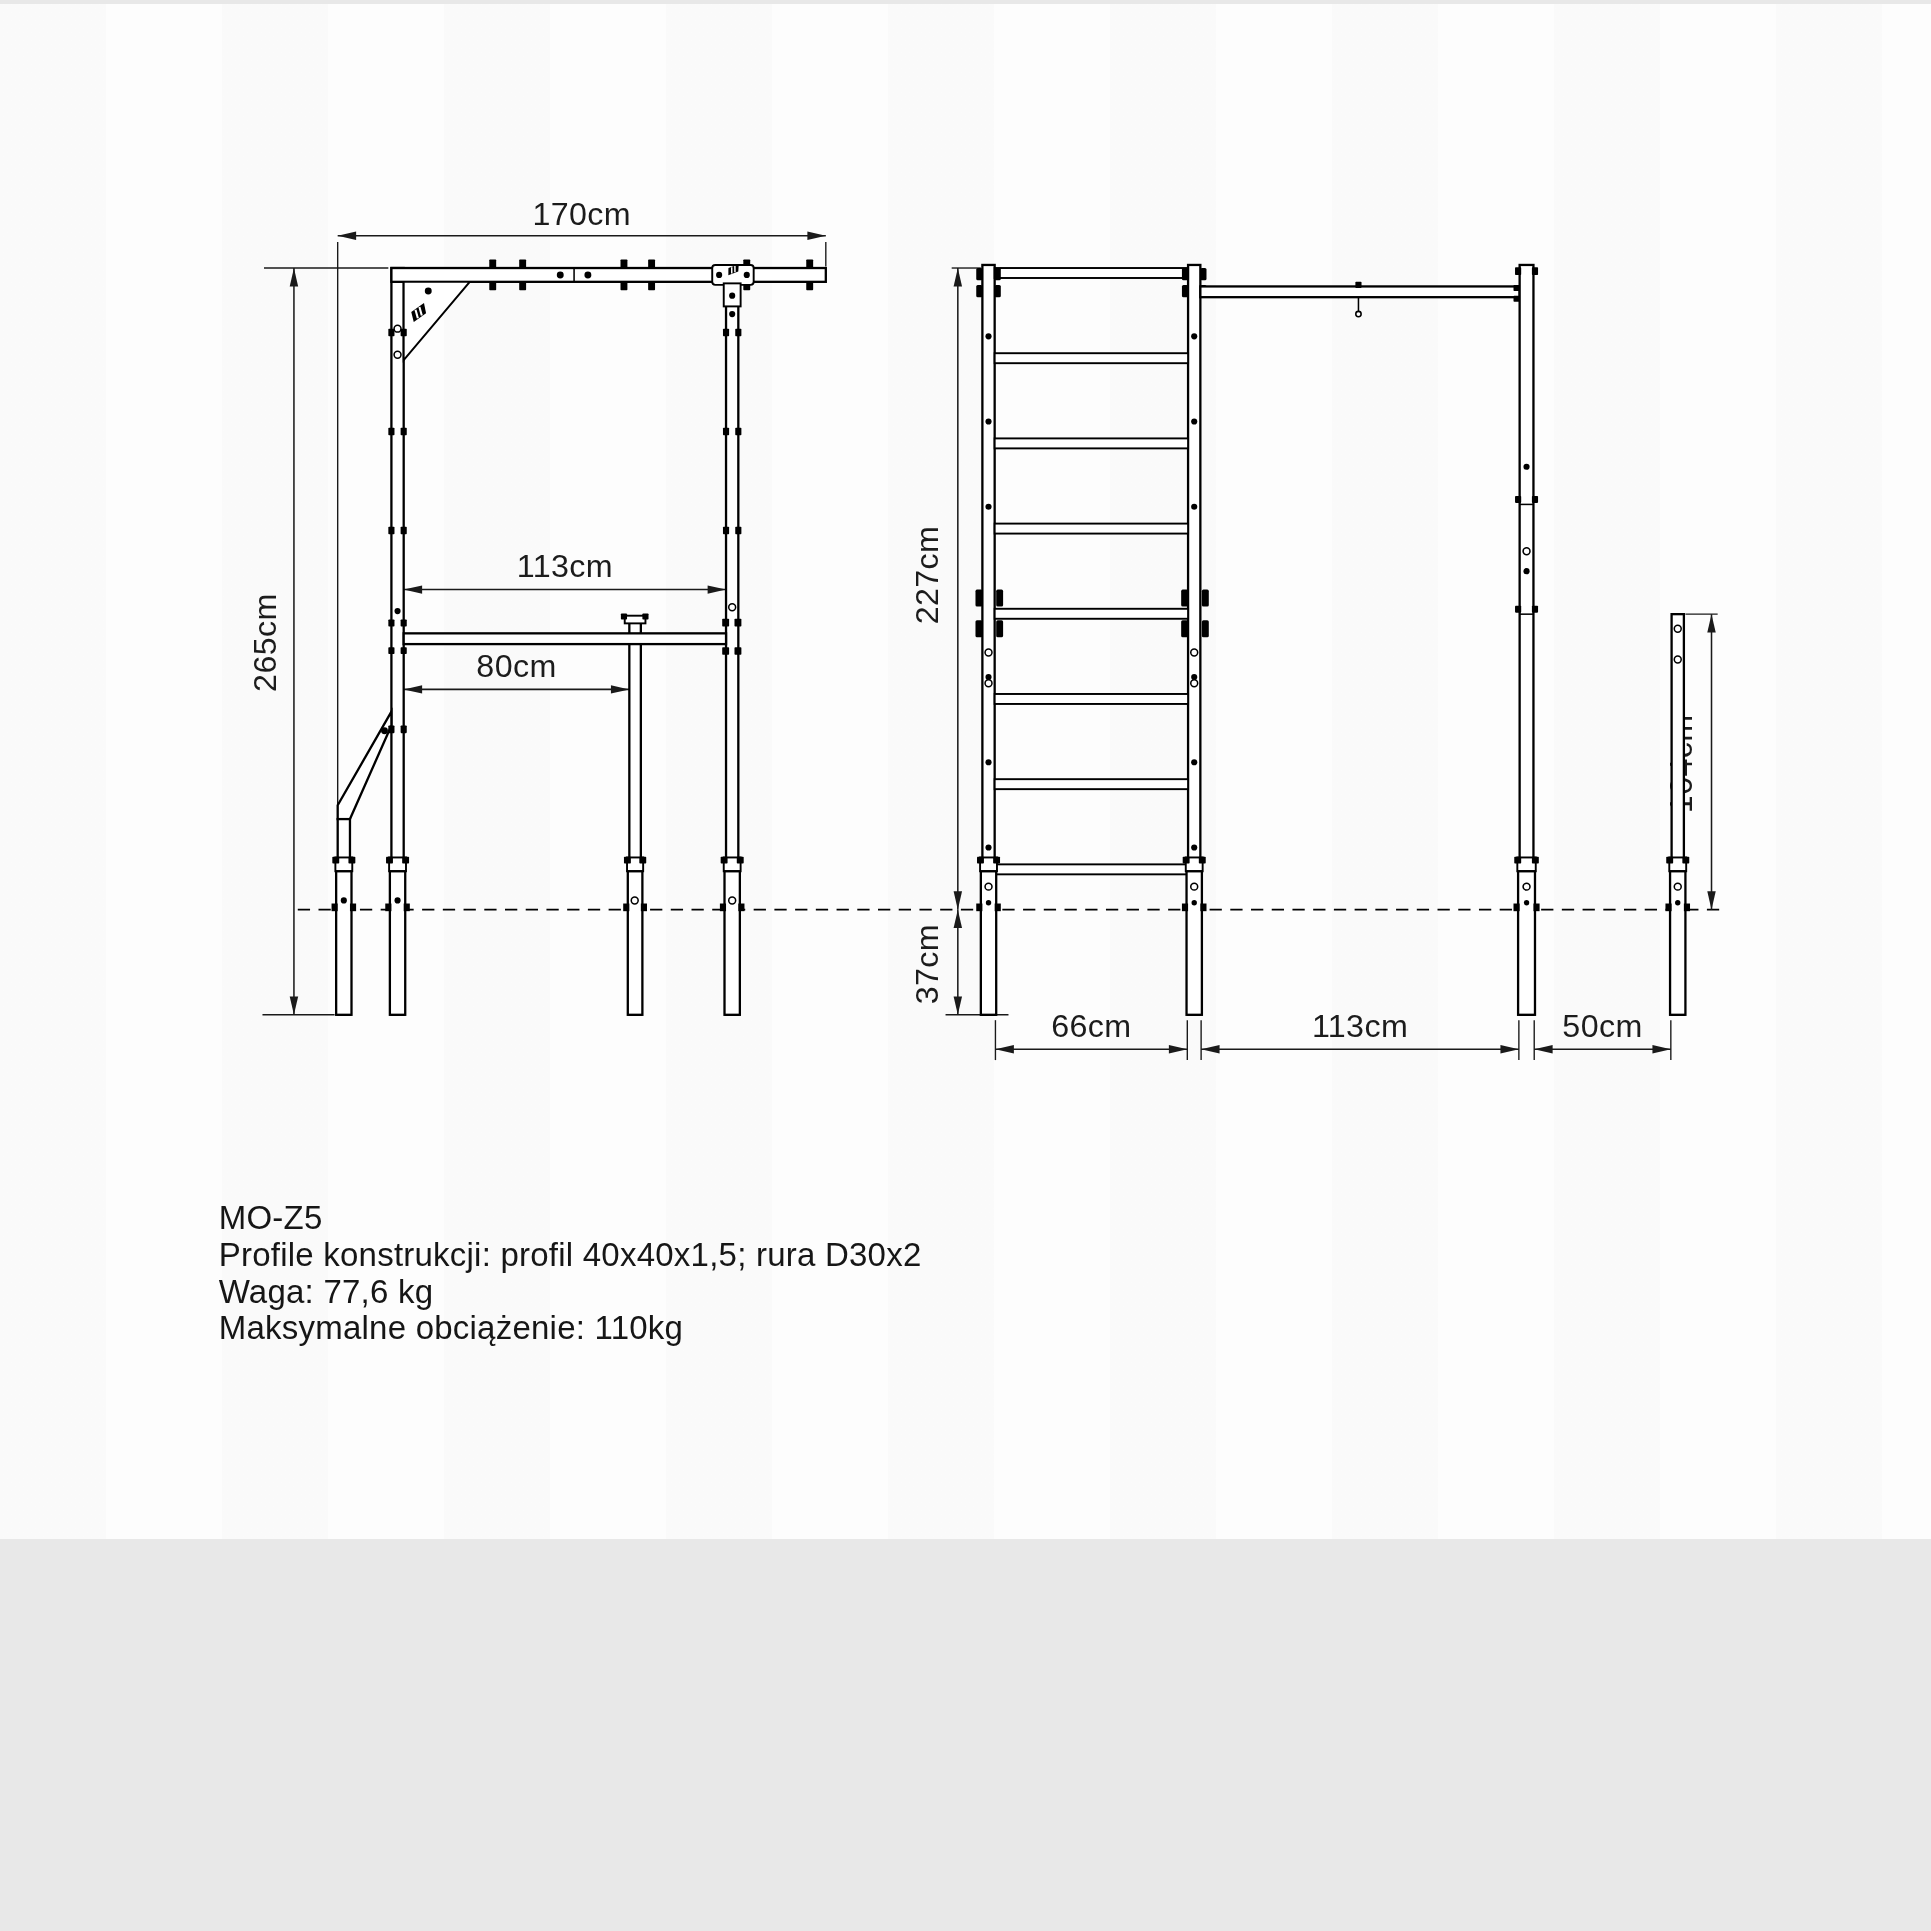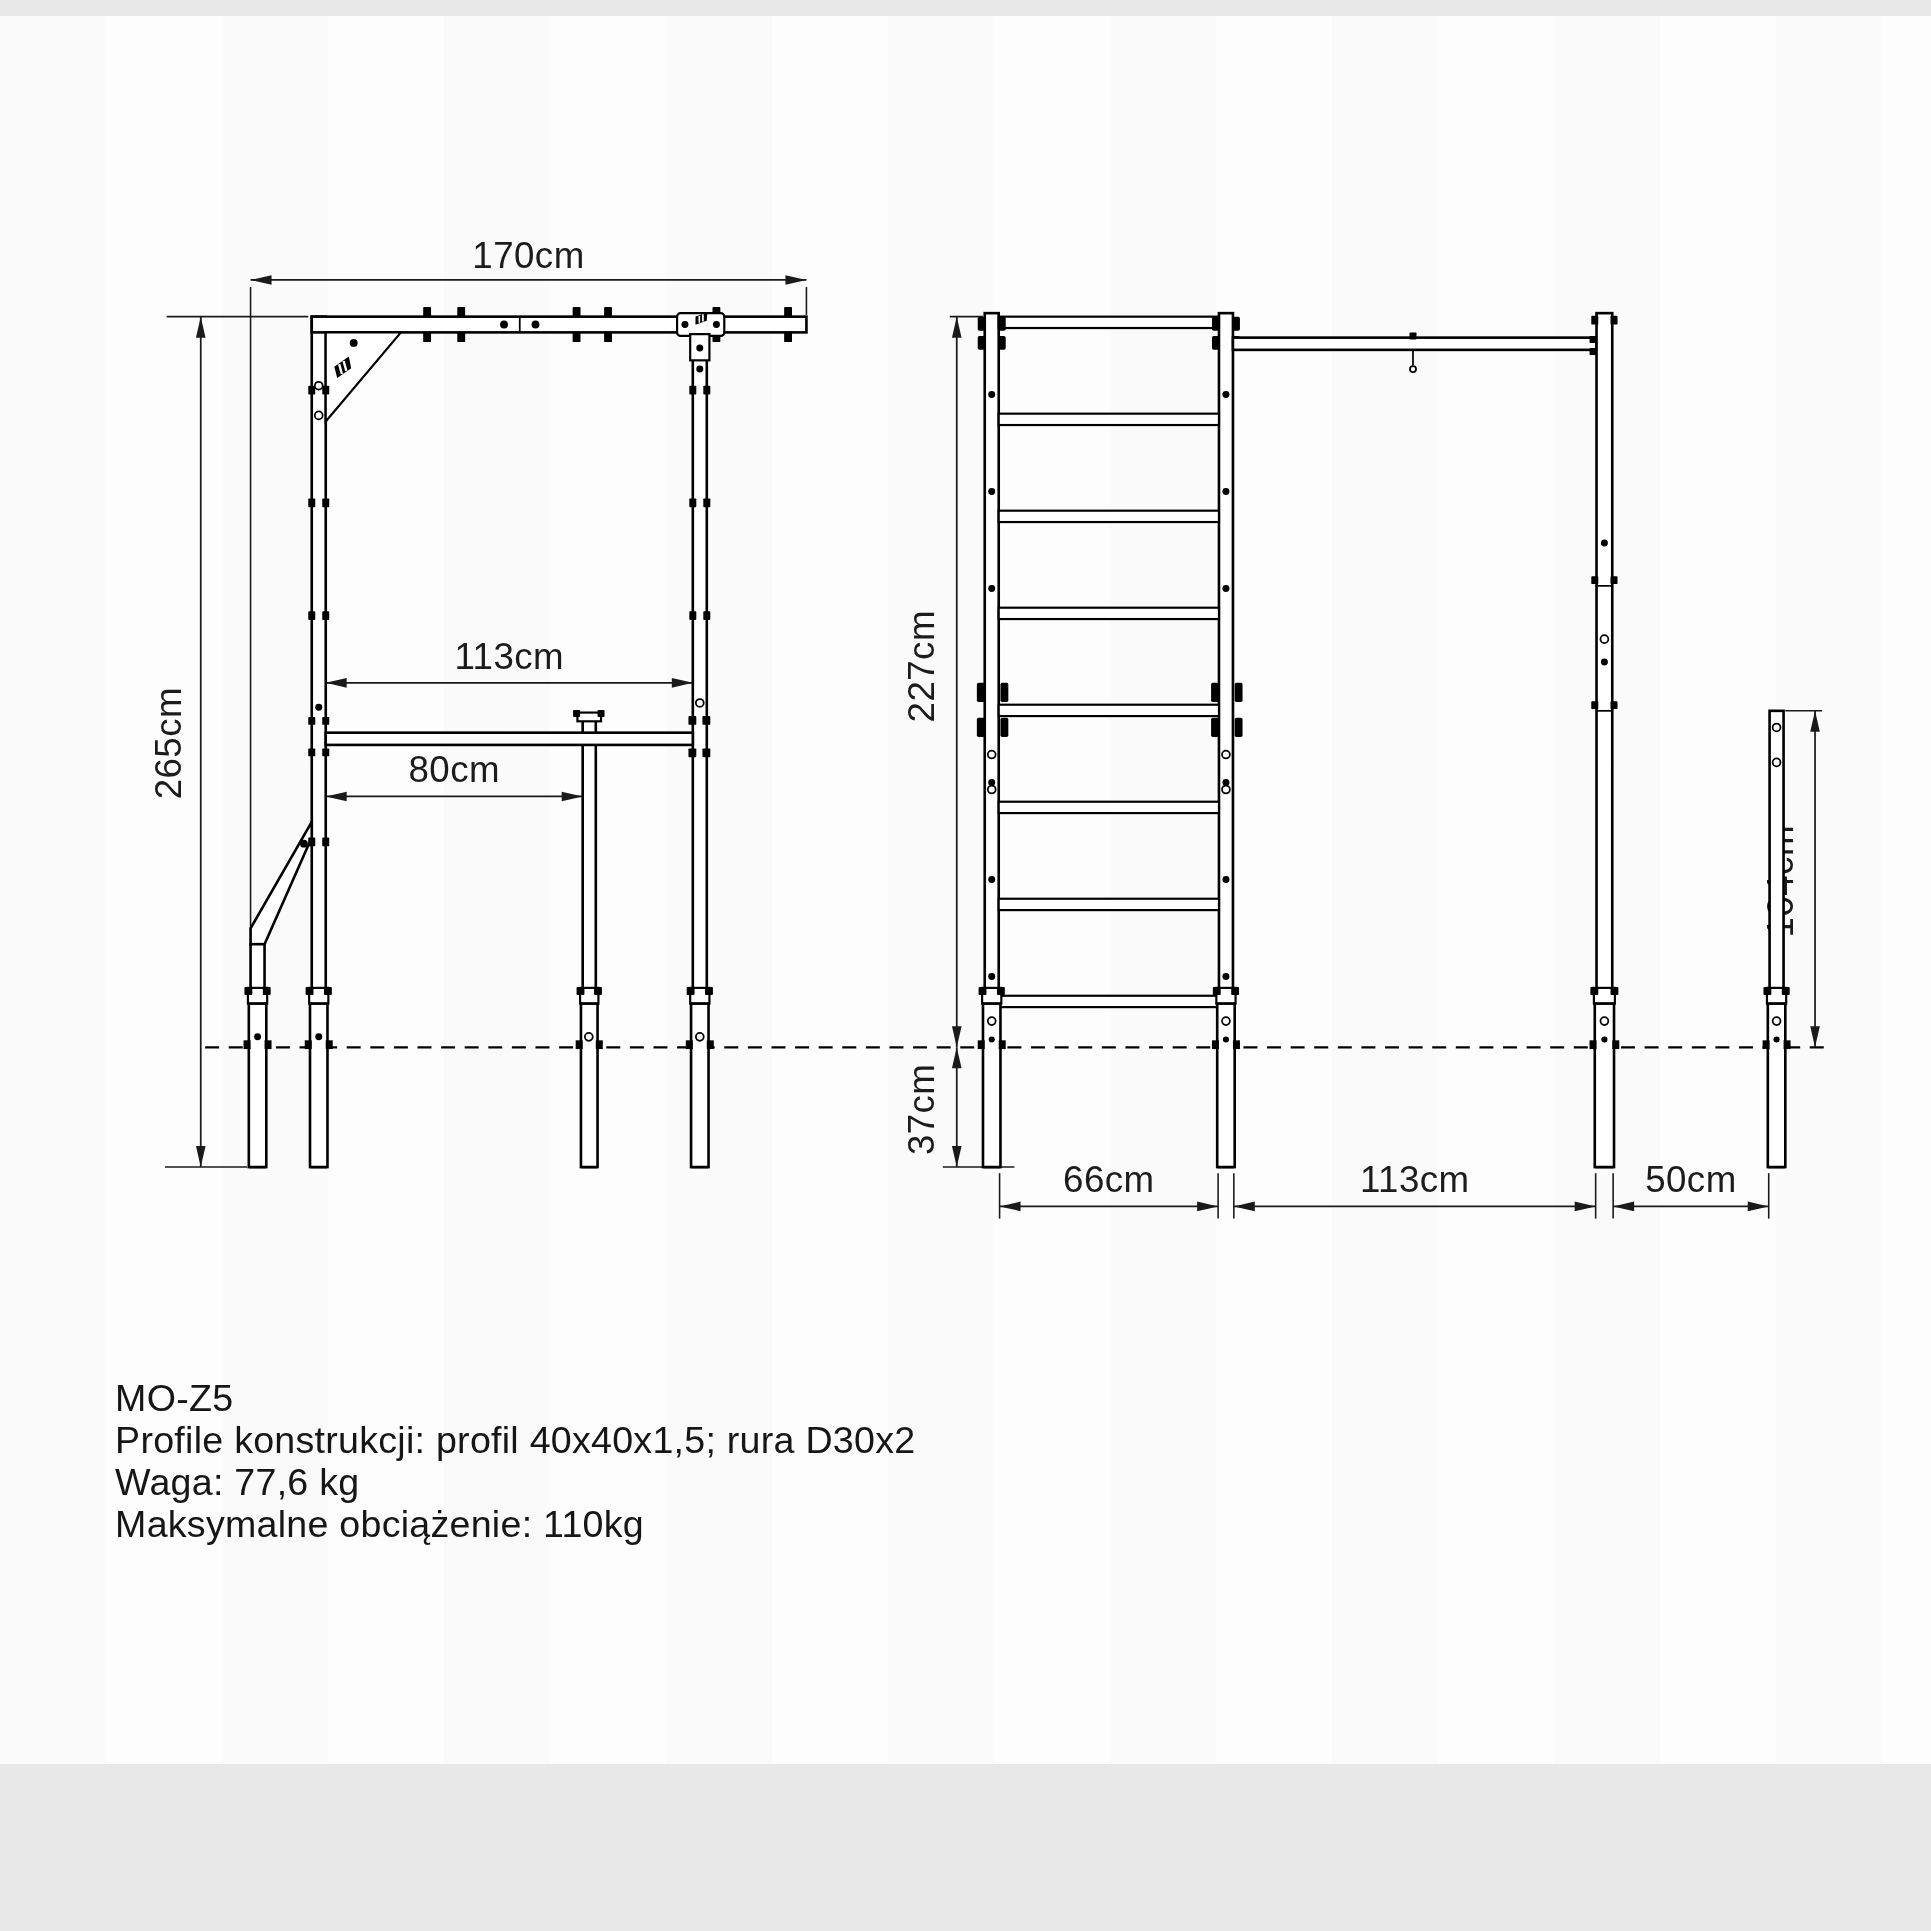--- a/index.html
+++ b/index.html
@@ -1,19 +1,19 @@
 <!DOCTYPE html>
 <html><head>
 <meta charset="utf-8">
 <style>
   html,body{margin:0;padding:0;background:#e8e8e8;}
   .stage{
     position:relative;
-    width:1931px;height:1748px;
-    margin:16px auto;
+    width:1931px;height:1535px;
+    margin:4px auto;
     background:
       repeating-linear-gradient(90deg, rgba(0,0,0,0.012) 0 106px, rgba(0,0,0,0) 106px 222px),
       #fdfdfd;
     font-family:"Liberation Sans", sans-serif;
     overflow:hidden;
   }
   svg{position:absolute;left:0;top:0;width:100%;height:100%;}
   .struct{fill:#ffffff;stroke:#000000;stroke-width:3;}
   .struct2{fill:#ffffff;stroke:#000000;stroke-width:2.5;}
   .rung{fill:#ffffff;stroke:#000000;stroke-width:2.5;}

